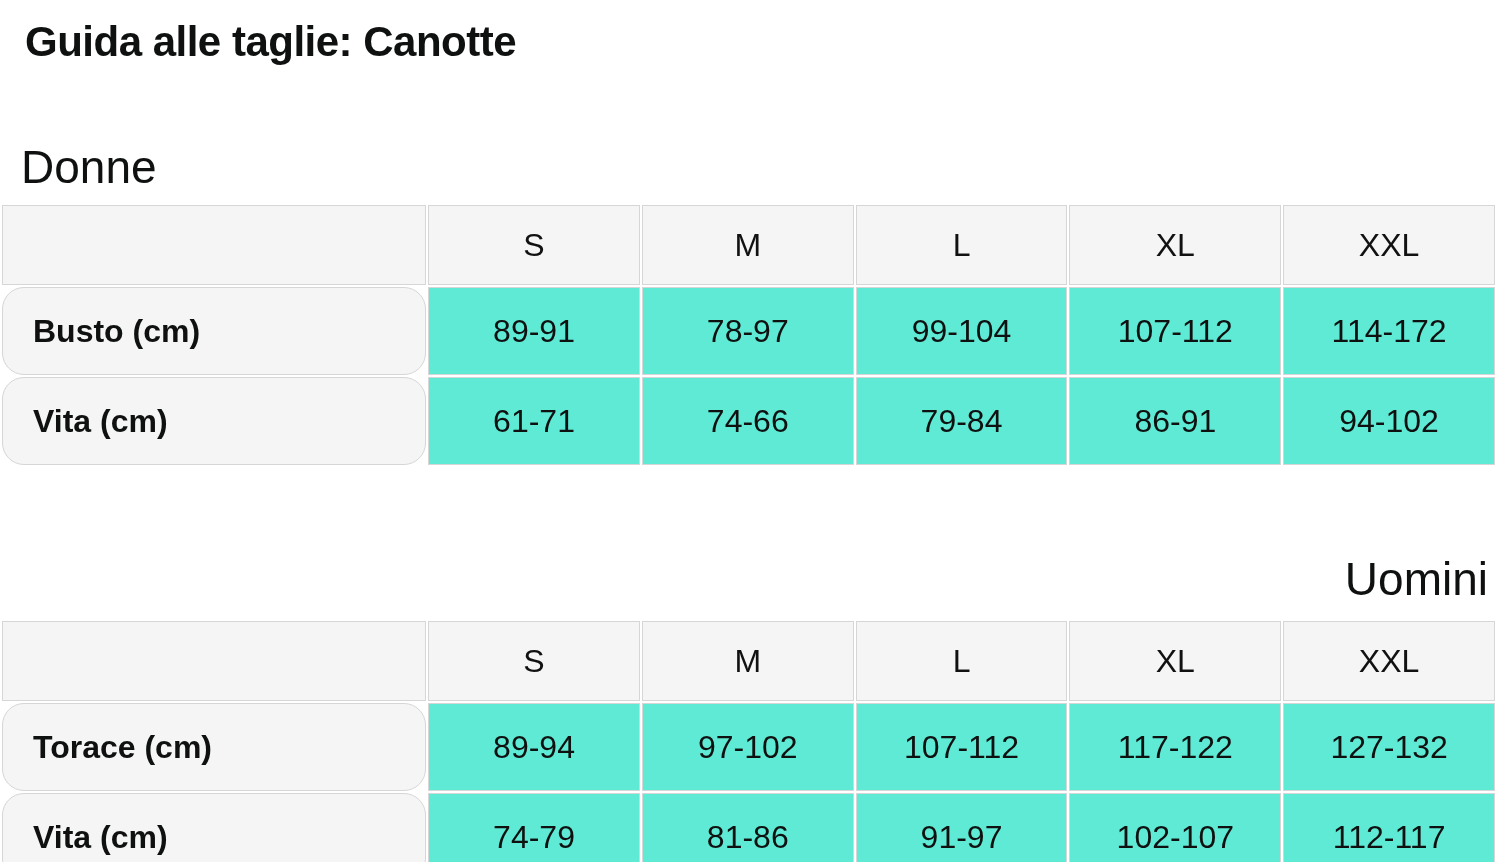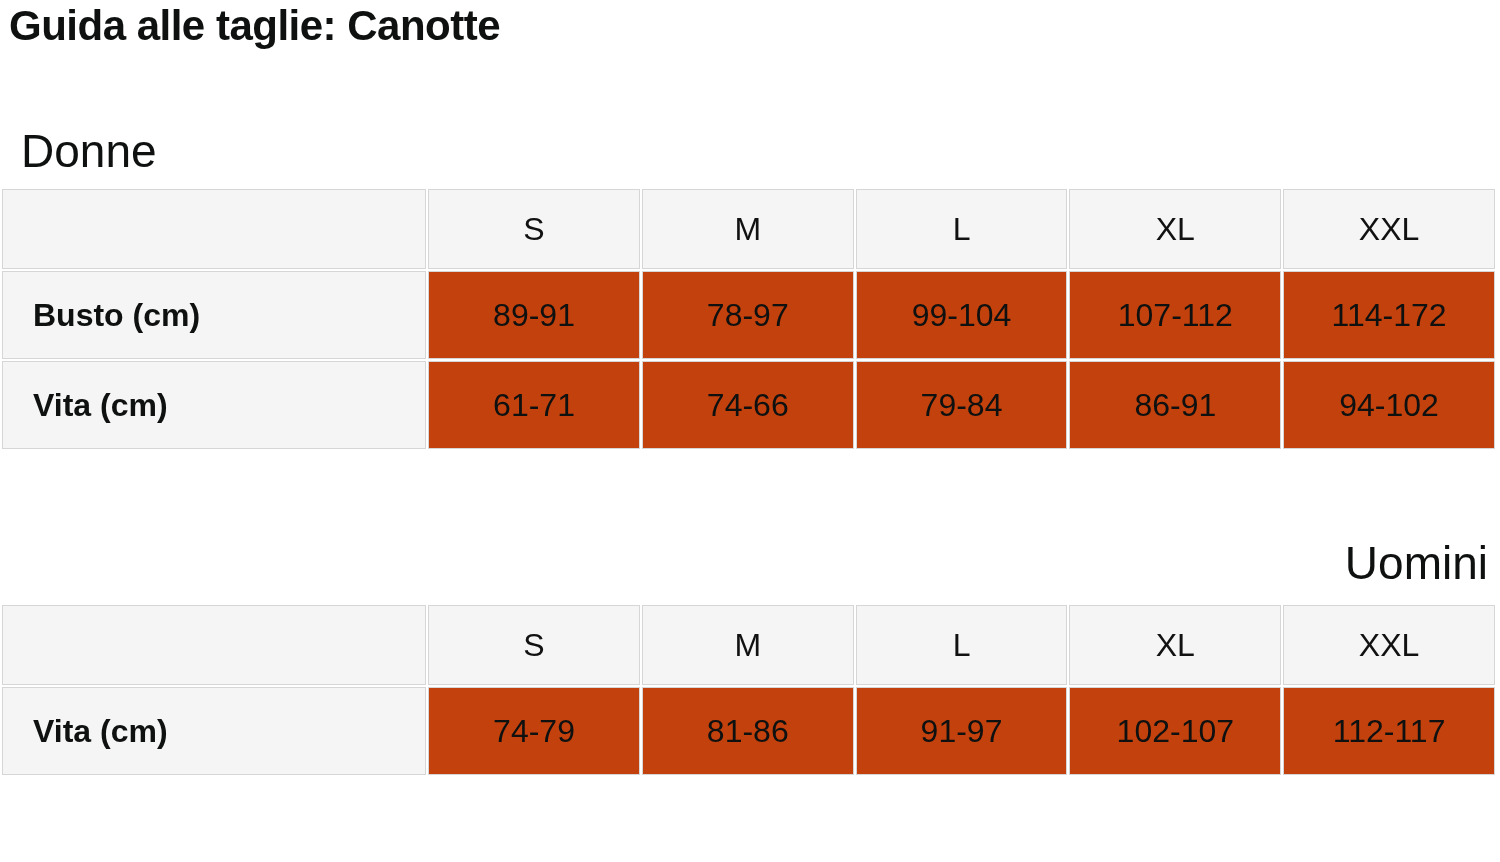--- a/index.html
+++ b/index.html
@@ -11,21 +11,21 @@
     width: 1500px;
     height: 862px;
     overflow: hidden;
     font-family: "Liberation Sans", sans-serif;
     color: #0f1111;
   }
   .page-title {
     font-size: 42px;
     font-weight: 700;
     line-height: 48px;
-    margin: 0;
+    margin: 16px;
     padding: 2px 0 0 9px;
     letter-spacing: -0.5px;
   }
   .section-heading {
     font-size: 46px;
     font-weight: 400;
     line-height: 53px;
     margin: 12px;
     padding-left: 9px;
   }
@@ -54,23 +54,24 @@
   table.size-table tbody td {
     height: 84px;
     font-size: 32px;
   }
   td.row-label {
     background: #f5f5f5;
     font-weight: 700;
     font-size: 31px;
     text-align: left;
     padding-left: 30px;
+    border-radius: 22px;
   }
   td.size-value {
-    background: #c2410c;
+    background: #5eead4;
     text-align: center;
   }
   col.label-col { width: 28.6%; }
   col.size-col  { width: 14.28%; }
 </style>
 </head>
 <body>
 
 <h1 class="page-title">Guida alle taglie: Canotte</h1>
 
@@ -131,20 +132,28 @@
       <th></th>
       <th>S</th>
       <th>M</th>
       <th>L</th>
       <th>XL</th>
       <th>XXL</th>
     </tr>
   </thead>
   <tbody>
     <tr>
+      <td class="row-label">Torace (cm)</td>
+      <td class="size-value">89-94</td>
+      <td class="size-value">97-102</td>
+      <td class="size-value">107-112</td>
+      <td class="size-value">117-122</td>
+      <td class="size-value">127-132</td>
+    </tr>
+    <tr>
       <td class="row-label">Vita (cm)</td>
       <td class="size-value">74-79</td>
       <td class="size-value">81-86</td>
       <td class="size-value">91-97</td>
       <td class="size-value">102-107</td>
       <td class="size-value">112-117</td>
     </tr>
   </tbody>
 </table>
 

